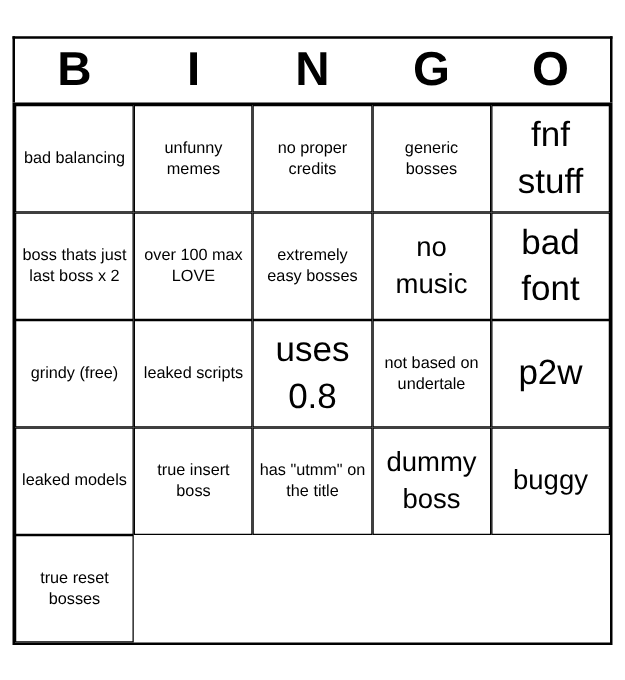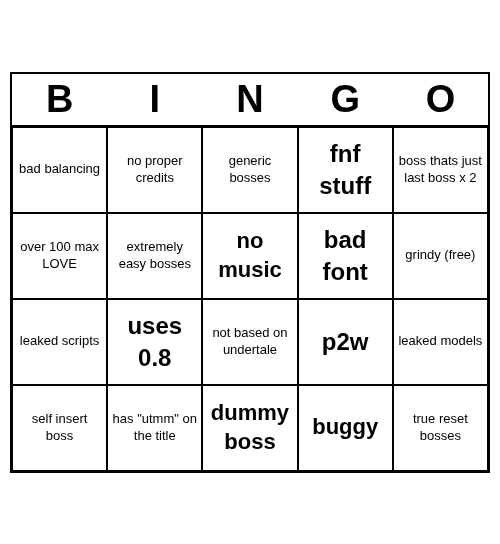--- a/index.html
+++ b/index.html
@@ -54,54 +54,55 @@
       justify-content: center;
       padding: 4px;
       text-align: center;
       font-size: 13px;
       line-height: 1.3;
       color: #000;
     }
 
     .bingo-cell.large-text {
       font-size: 22px;
-      font-weight: bold;
+      font-weight: normal;
     }
 
     .bingo-cell.xl-text {
-      font-size: 24px;
-      font-weight: bold;
+      font-size: 28px;
+      font-weight: normal;
     }
   </style>
 </head>
 <body>
 
 <div class="bingo-container">
   <div class="bingo-header">
     <span class="bingo-header-letter">B</span>
     <span class="bingo-header-letter">I</span>
     <span class="bingo-header-letter">N</span>
     <span class="bingo-header-letter">G</span>
     <span class="bingo-header-letter">O</span>
   </div>
   <div class="bingo-grid" id="grid-container">
   <div class="bingo-cell">bad balancing</div>
+      <div class="bingo-cell">unfunny memes</div>
       <div class="bingo-cell">no proper credits</div>
       <div class="bingo-cell">generic bosses</div>
       <div class="bingo-cell xl-text">fnf stuff</div>
       <div class="bingo-cell">boss thats just last boss x 2</div>
       <div class="bingo-cell">over 100 max LOVE</div>
       <div class="bingo-cell">extremely easy bosses</div>
       <div class="bingo-cell large-text">no music</div>
       <div class="bingo-cell xl-text">bad font</div>
       <div class="bingo-cell">grindy (free)</div>
       <div class="bingo-cell">leaked scripts</div>
       <div class="bingo-cell xl-text">uses 0.8</div>
       <div class="bingo-cell">not based on undertale</div>
       <div class="bingo-cell xl-text">p2w</div>
       <div class="bingo-cell">leaked models</div>
-      <div class="bingo-cell">self insert boss</div>
+      <div class="bingo-cell">true insert boss</div>
       <div class="bingo-cell">has "utmm" on the title</div>
       <div class="bingo-cell large-text">dummy boss</div>
       <div class="bingo-cell large-text">buggy</div>
       <div class="bingo-cell">true reset bosses</div>
     </div>
 </div>
 
 </body></html>

